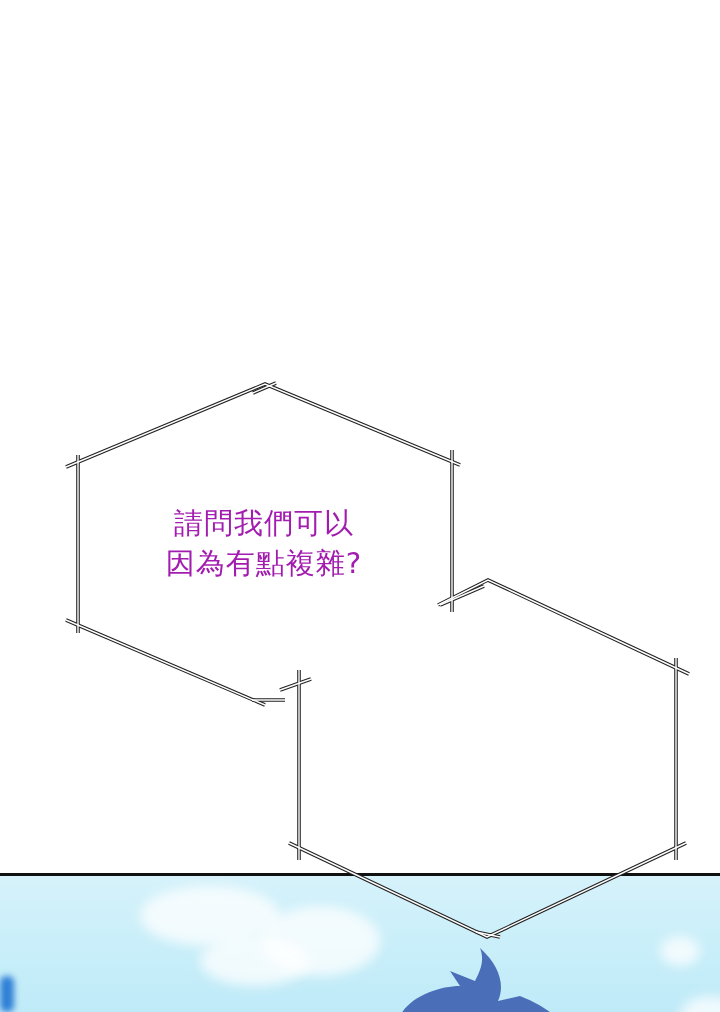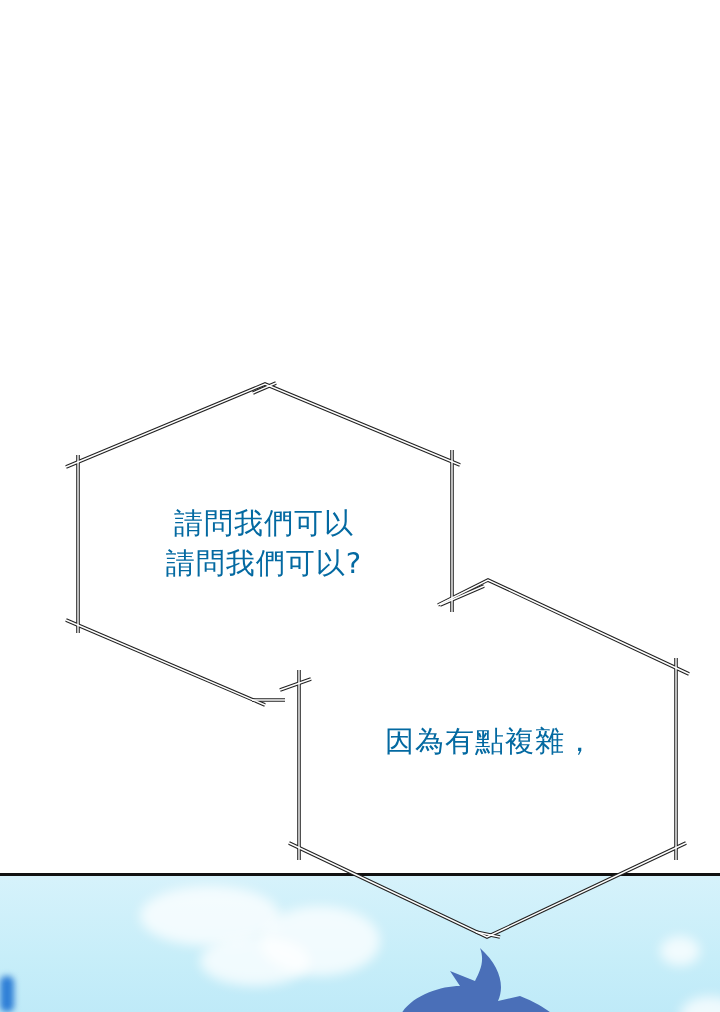--- a/index.html
+++ b/index.html
@@ -4,21 +4,21 @@
 <style>
   html, body { margin:0; padding:0; }
   body { width:720px; height:1012px; position:relative; overflow:hidden; background:#ffffff; font-family:"DejaVu Sans", sans-serif; }
   .panel-top { position:absolute; left:0; top:0; width:720px; height:874px; background:#ffffff; }
   .divider { position:absolute; left:0; top:873px; width:720px; height:3px; background:#111; }
   .sky { position:absolute; left:0; top:876px; width:720px; height:136px;
     background: linear-gradient(180deg, #d6f2fb 0%, #c7eef9 60%, #bfeaf8 100%); overflow:hidden; }
   .cloud { position:absolute; border-radius:50%; background:rgba(255,255,255,0.75); filter:blur(6px); }
   .hair { position:absolute; }
   svg.frames { position:absolute; left:0; top:0; width:720px; height:1012px; pointer-events:none; }
-  .bubble-text { position:absolute; text-align:center; color:#0369a1; font-size:29px; line-height:40px; letter-spacing:1px; white-space:nowrap; }
+  .bubble-text { position:absolute; text-align:center; color:#a21caf; font-size:29px; line-height:40px; letter-spacing:1px; white-space:nowrap; }
   #t1 { left:130px; top:503px; width:268px; }
   #t2 { left:300px; top:721px; width:380px; }
 </style>
 </head>
 <body>
 
 <div class="panel-top"></div>
 
 <div class="sky">
   <div class="cloud" style="left:140px;top:10px;width:140px;height:60px;"></div>
@@ -64,18 +64,17 @@
     <line x1="299" y1="670" x2="299" y2="860"></line>
     <line x1="676" y1="658" x2="676" y2="860"></line>
     <polyline points="289,843 487,937 686,843"></polyline>
     <line x1="280" y1="690" x2="311" y2="679"></line>
     <line x1="476" y1="932" x2="500" y2="937"></line>
   </g>
 </svg>
 
 <div id="t1" class="bubble-text">
   <div>請問我們可以</div>
-  <div>請問我們可以?</div>
+  <div>因為有點複雜?</div>
 </div>
 
 <div id="t2" class="bubble-text">
-  <div>因為有點複雜，</div>
 </div>
 
 </body></html>

